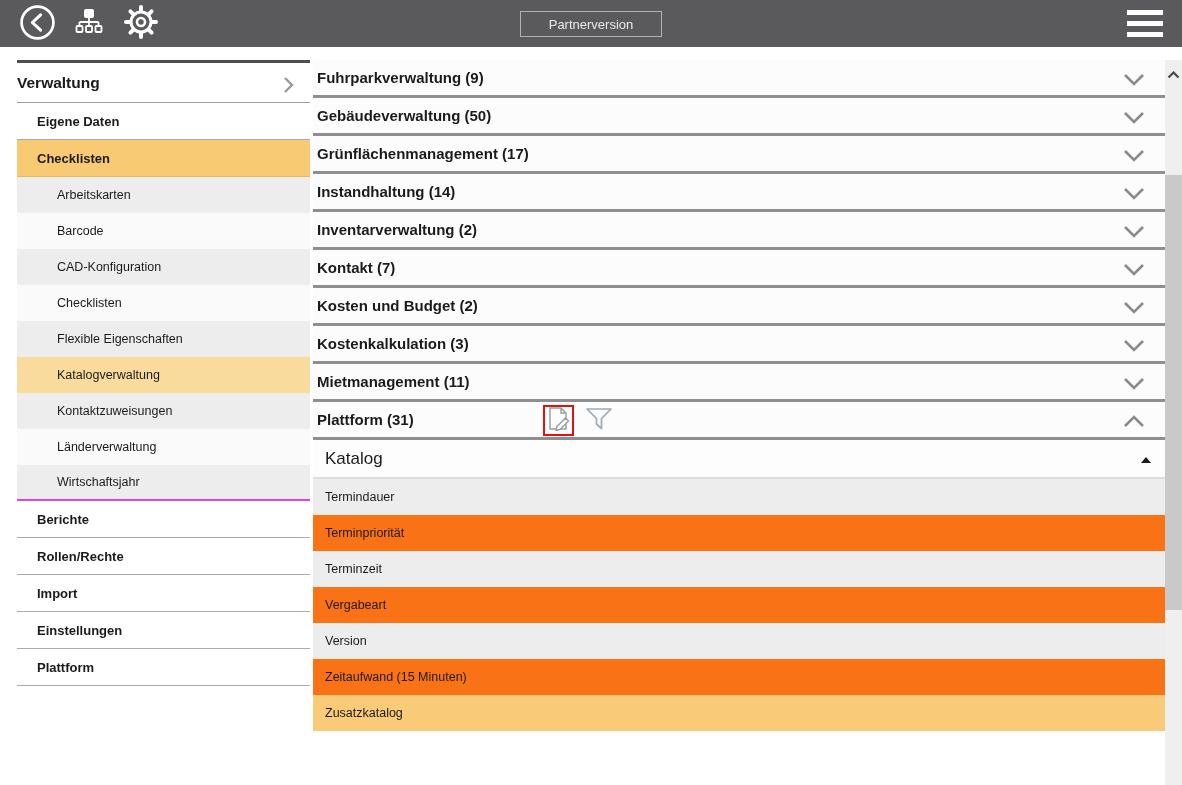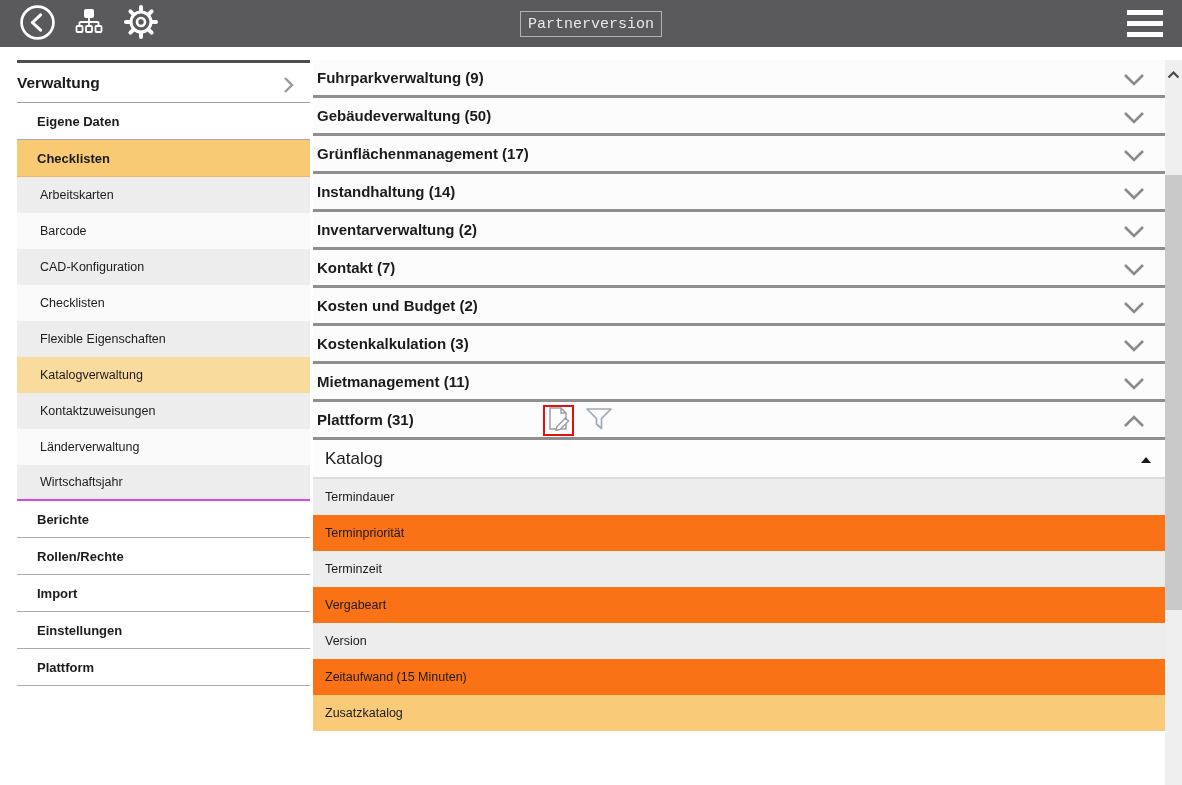--- a/index.html
+++ b/index.html
@@ -5,39 +5,39 @@
   * { margin:0; padding:0; box-sizing:border-box; }
   html,body { width:1182px; height:785px; overflow:hidden; background:#fff;
               font-family:"Liberation Sans", sans-serif; color:#1b1b1b; }
 
   
   .topbar { height:47px; background:#5a5a5c; display:flex; align-items:center; position:relative; }
   .tb-icons { display:flex; align-items:center; gap:18px; margin-left:19px; }
   .icon-btn { background:none; border:none; cursor:pointer; display:flex; align-items:center; justify-content:center; padding:0; }
   .pv-btn { position:absolute; left:520px; top:11px; width:142px; height:26px;
             background:transparent; border:1px solid #b2b2b2; color:#e9e9e9;
-            font-size:15px; font-family:Liberation Mono, monospace; cursor:pointer; }
+            font-size:13px; font-family:Liberation Sans, sans-serif; cursor:pointer; }
   .burger { position:absolute; right:19px; top:9px; width:36px; height:29px; background:none; border:none; cursor:pointer; }
   .burger span { display:block; width:36px; height:5px; background:#fff; margin-bottom:6px; }
   .burger span:last-child { margin-bottom:0; }
 
   
   .layout { display:flex; height:738px; padding-top:13px; }
 
   
   .sidebar { width:313px; background:#fff; flex:none; }
   .side-inner { margin-left:17px; width:293px; }
   .side-title { border-top:3px solid #4f4f4f; height:43px; border-bottom:1px solid #9e9e9e;
                 display:flex; align-items:center; cursor:pointer; position:relative; }
   .side-title .t { font-size:15.5px; font-weight:bold; }
   .side-title .chev-r { position:absolute; right:12px; top:12px; }
   .l2 { height:37px; display:flex; align-items:center; padding-left:20px;
         font-size:13px; font-weight:bold; border-bottom:1px solid #ababab; cursor:pointer; background:#fff; }
   .l2.sel { background:#f9ca74; border-bottom:1px solid #e7b967; }
-  .l3 { height:36px; display:flex; align-items:center; padding-left:23px;
+  .l3 { height:36px; display:flex; align-items:center; padding-left:40px;
         font-size:12.5px; cursor:pointer; background:#fafafa; }
   .l3.alt { background:#ededed; }
   .l3.sel { background:#fadb9e; }
   .l3.last { border-bottom:2px solid #d946ef; }
 
   
   .main { flex:1; background:#fff; }
   .acc-row { height:38px; background:#fcfcfc; border-bottom:3px solid #8f8f8f;
              display:flex; align-items:center; position:relative; cursor:pointer; }
   .acc-label { font-size:15px; font-weight:bold; padding-left:4px; }

